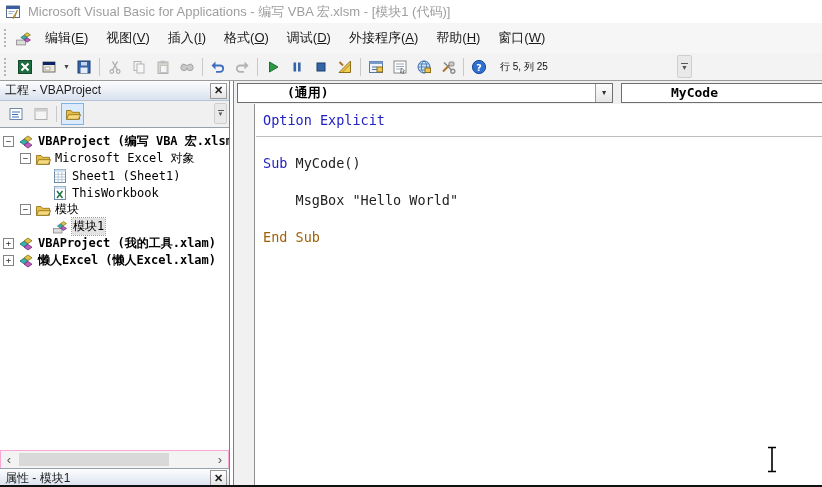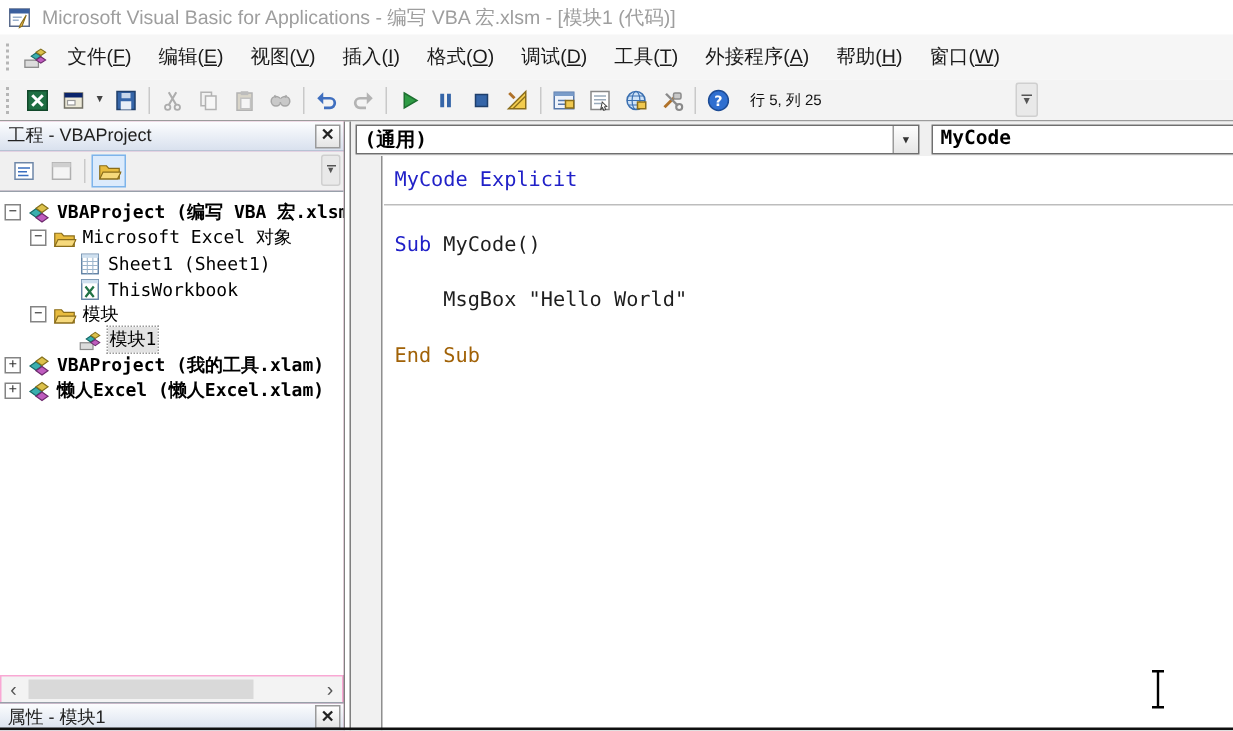--- a/index.html
+++ b/index.html
@@ -72,21 +72,21 @@
   .scroll-thumb{height:13px;width:150px;background:#d9d9d9;margin-left:2px;}
   .props-header{position:absolute;left:0;right:0;bottom:0;height:19px;
                 background:linear-gradient(#fcfdfe,#d9e1ee);border-top:1px solid #98a0aa;
                 display:flex;align-items:center;padding:0 2px 0 5px;font-size:12px;color:#222;}
 
   
   .code-window{position:absolute;left:233px;top:81px;right:0;bottom:0;background:#f0f0f0;
                border-left:1px solid #808080;}
   .combo-row{height:23px;display:flex;align-items:center;padding-left:3px;gap:8px;}
   .combo{height:20px;background:#fff;border:1px solid #6f6f6f;display:flex;align-items:center;
-         font-family:"DejaVu Sans Mono",monospace;font-weight:bold;font-size:13px;color:#000;}
+         font-family:"DejaVu Sans Mono",monospace;font-weight:bold;font-size:13px;color:#000;padding-left:44px;}
   .combo .val{padding-left:5px;flex:1;white-space:nowrap;overflow:hidden;}
   .combo-arrow{width:17px;height:100%;background:linear-gradient(#fdfdfd,#e6e6e6);
                border-left:1px solid #9a9a9a;display:flex;align-items:center;justify-content:center;
                font-size:7px;color:#333;flex:none;}
   .combo1{width:376px;flex:none;}
   .combo2{flex:1;margin-right:-2px;}
   .code-area{position:absolute;left:0;top:23px;right:0;bottom:0;background:#fff;}
   .code-margin{position:absolute;left:0;top:0;bottom:0;width:21px;background:#f1f1f1;
                border-right:1px solid #8f8f8f;}
   .code-content{position:absolute;left:22px;top:0;right:0;bottom:0;background:#fff;
@@ -117,27 +117,25 @@
     <span class="grip"></span>
     <span class="win-icon">
       <svg viewBox="0 0 16 16" width="17" height="17">
           <rect x="1.5" y="9.5" width="8.5" height="4.5" fill="#dcdcdc" stroke="#8a8a8a" stroke-width="0.8"></rect>
           <path d="M5.5,7 L8.5,5 L11.5,7 L8.5,9 Z" fill="#3aafae" stroke="#176a69" stroke-width="0.7"></path>
           <path d="M8.5,4.6 L11.5,2.6 L14.5,4.6 L11.5,6.6 Z" fill="#dcc14b" stroke="#84701c" stroke-width="0.7"></path>
           <path d="M8.5,9.4 L11.5,7.4 L14.5,9.4 L11.5,11.4 Z" fill="#bf5cbf" stroke="#6d2b6d" stroke-width="0.7"></path>
         </svg>
     </span>
     <div id="menu-items" style="display:flex;">
-        <div class="menu-item">文件(<u>F</u>)</div>
         <div class="menu-item">编辑(<u>E</u>)</div>
         <div class="menu-item">视图(<u>V</u>)</div>
         <div class="menu-item">插入(<u>I</u>)</div>
         <div class="menu-item">格式(<u>O</u>)</div>
         <div class="menu-item">调试(<u>D</u>)</div>
-        <div class="menu-item">工具(<u>T</u>)</div>
         <div class="menu-item">外接程序(<u>A</u>)</div>
         <div class="menu-item">帮助(<u>H</u>)</div>
         <div class="menu-item">窗口(<u>W</u>)</div>
       </div>
   </div>
 
   <div class="toolbar">
     <span class="grip"></span>
 
     <span class="tb-btn">
@@ -418,21 +416,21 @@
         <span class="val">(通用)</span>
         <span class="combo-arrow">▼</span>
       </div>
       <div class="combo combo2">
         <span class="val">MyCode</span>
       </div>
     </div>
     <div class="code-area">
       <div class="code-margin"></div>
       <div class="code-content" id="code">
-          <div class="code-line"><span style="color: rgb(33, 33, 200);">MyCode Explicit</span></div>
+          <div class="code-line"><span style="color: rgb(33, 33, 200);">Option Explicit</span></div>
           <div class="code-line"><div class="proc-divider"></div></div>
           <div class="code-line"><span style="color: rgb(33, 33, 200);">Sub </span><span style="color: rgb(30, 30, 30);">MyCode()</span></div>
           <div class="code-line"></div>
           <div class="code-line"><span style="color: rgb(30, 30, 30);">    MsgBox "Hello World"</span></div>
           <div class="code-line"></div>
           <div class="code-line"><span style="color: #a16207;">End Sub</span></div>
         </div>
       <span class="ibeam">
         <svg width="14" height="27" viewBox="0 0 14 27">
             <path d="M3,1.5 H11 M7,1.5 V25.5 M3,25.5 H11" stroke="#000" stroke-width="1.6" fill="none"></path>

